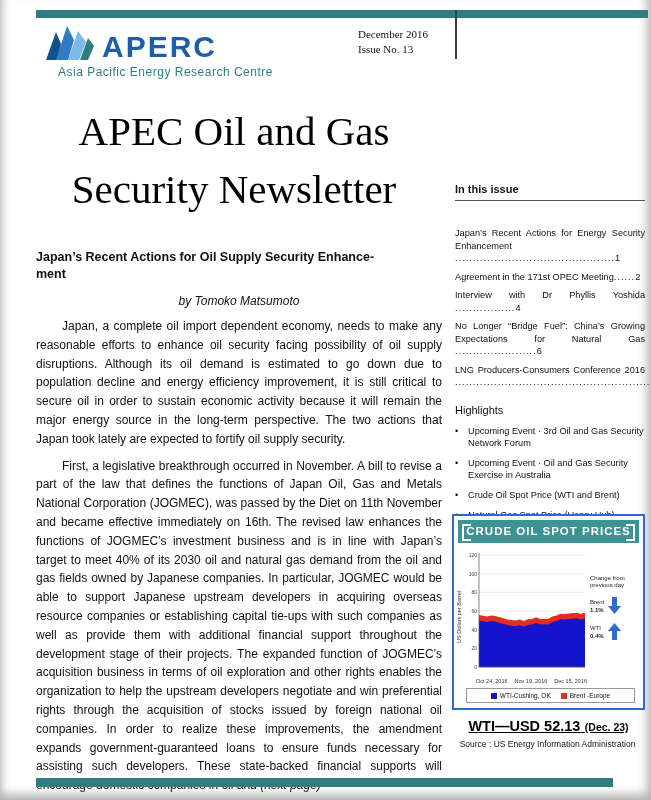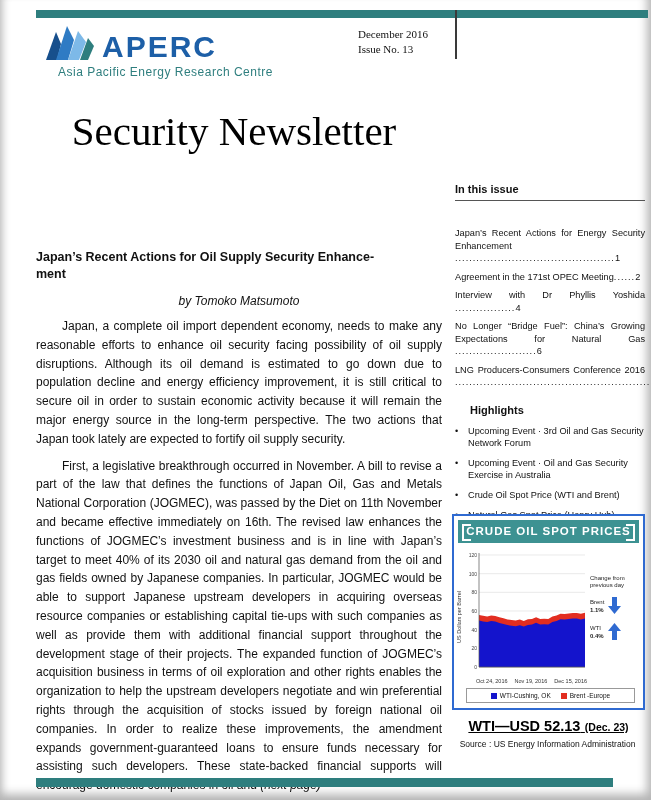--- a/index.html
+++ b/index.html
@@ -25,21 +25,21 @@
   .article-heading { font-weight:bold; font-size:12.5px; line-height:17px; }
   .byline { text-align:center; font-style:italic; font-size:12px; margin:11px 0 9px; }
   .para { font-size:12px; line-height:18.8px; text-align:justify; text-indent:26px; margin:8px 0 6px; }
   .italic { font-style:italic; }
 
   
   .sidebar { position:absolute; left:455px; top:183px; width:190px; color:#111; }
   .toc-heading { font-weight:bold; font-size:11px; padding-bottom:5px; border-bottom:1px solid #555; margin-bottom:26px; }
   .toc-item { font-size:9.2px; line-height:12.5px; text-align:justify; margin-bottom:6px; }
   .toc-dots { letter-spacing:1px; }
-  .hl-heading { font-weight:bold; font-size:11px; margin:15px 15px 9px; }
+  .hl-heading { font-weight:normal; font-size:11px; margin:15px 0 9px; }
   .hl-item { display:flex; font-size:9.2px; line-height:12px; margin-bottom:8px; }
   .hl-bullet { width:13px; flex:none; }
   .hl-bullet::before { content:"\2022"; }
 
   
   .chart-box { position:absolute; left:452px; top:514px; width:193px; border:2px solid var(--chart-border-blue);
                background:#fff; box-sizing:border-box; }
   .chart-header { margin:4px; background:var(--chart-header-teal); color:#fff; font-weight:bold; font-size:11.5px;
                   letter-spacing:1px; text-align:center; line-height:23px; position:relative; }
   .cap { position:absolute; top:4px; width:7px; height:13px; }
@@ -86,20 +86,21 @@
     </div>
     <div class="logo-sub">Asia Pacific Energy Research Centre</div>
   </div>
 
   <div class="issue-block">
     <div>December 2016</div>
     <div>Issue  No. 13</div>
   </div>
 
   <div class="main-title">
+    <div>APEC Oil and Gas</div>
     <div>Security Newsletter</div>
   </div>
 
   <div class="article">
     <div class="article-heading">
       <span>Japan’s Recent Actions for Oil Supply Security Enhance-</span><br>
       <span>ment</span>
     </div>
     <div class="byline">by Tomoko Matsumoto</div>
     <p class="para">Japan, a complete oil import dependent economy, needs to make any reasonable efforts to enhance oil security facing possibility of oil supply disruptions. Although its oil demand is estimated to go down due to population decline and energy efficiency improvement, it is still critical to secure oil in order to sustain economic activity because it will remain the major energy source in the long-term perspective. The two actions that Japan took lately are expected to fortify oil supply security.</p>

